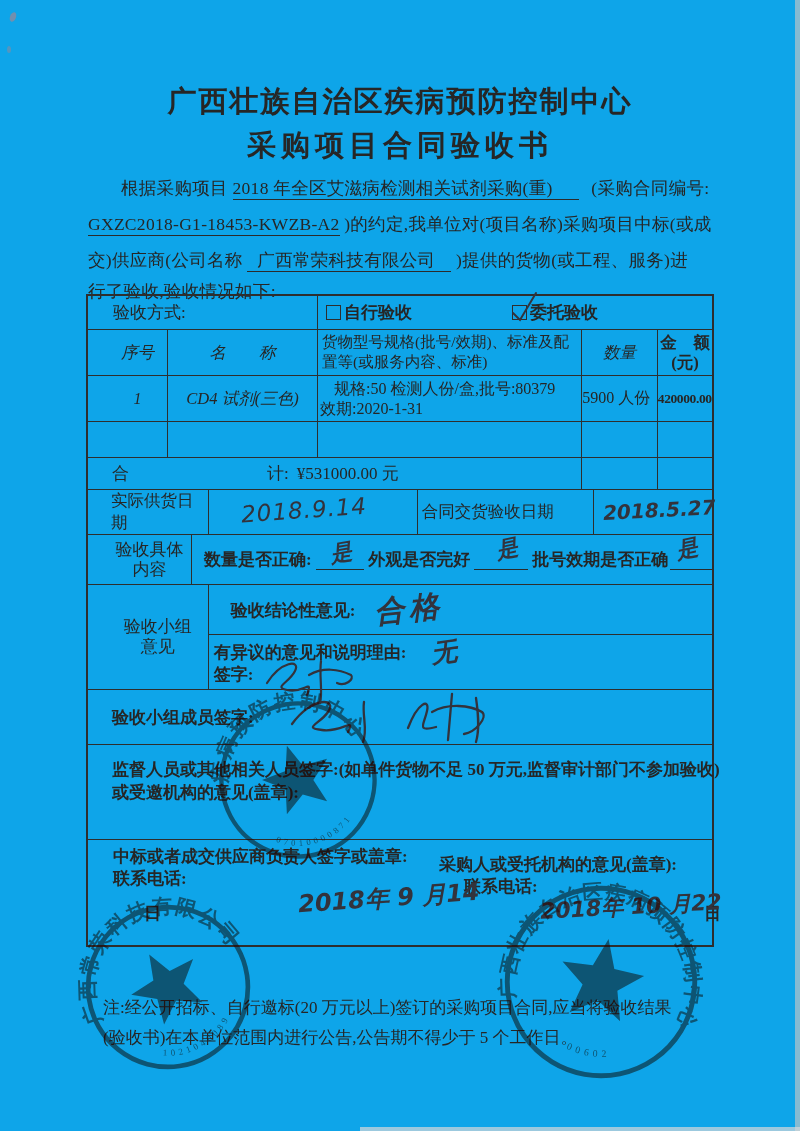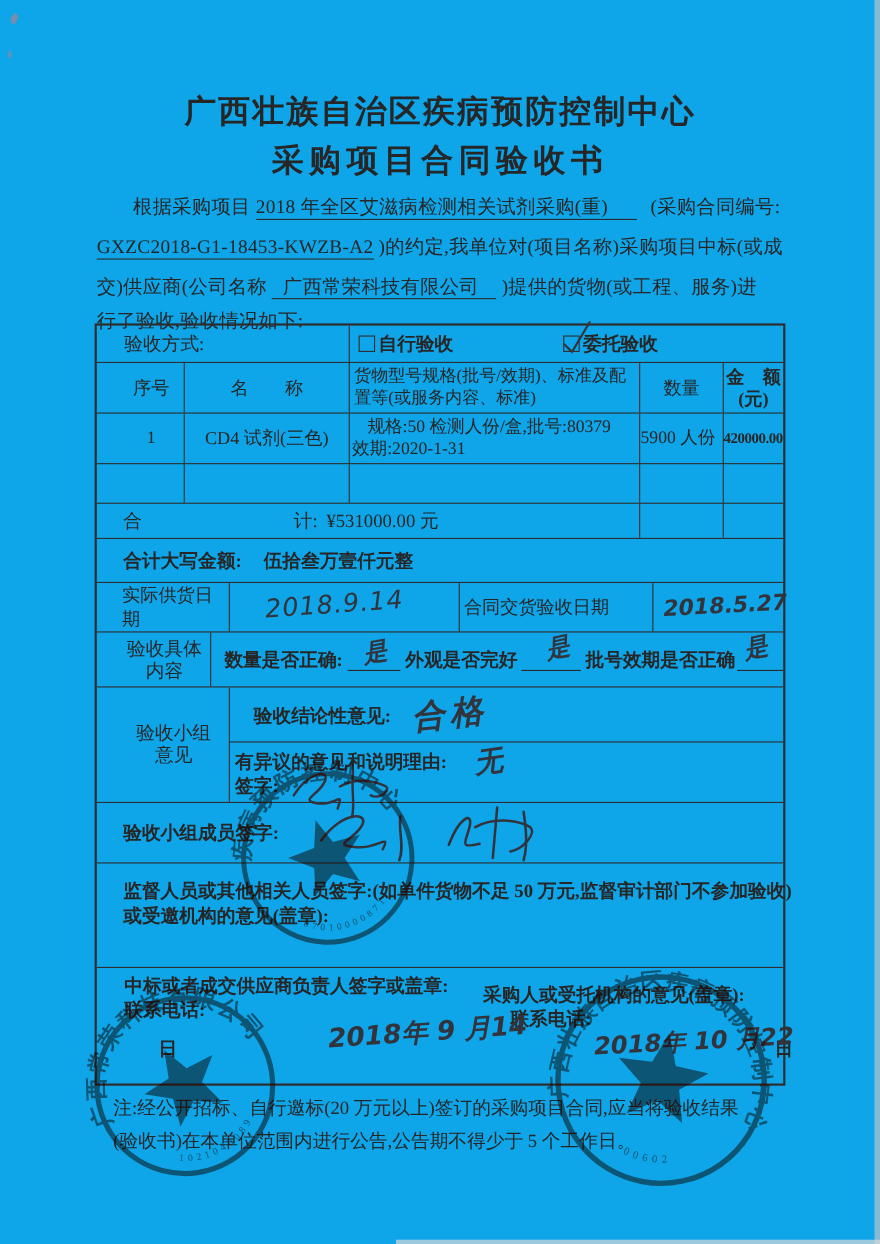--- a/index.html
+++ b/index.html
@@ -15,21 +15,21 @@
   .doc-title { top:126px; left:0; width:100%; text-align:center; font-size:29px; font-weight:bold; letter-spacing:5px; }
   .intro-line { font-size:17.5px; letter-spacing:0.3px; white-space:nowrap; }
   .ul { border-bottom:1.6px solid #2b2b2b; padding-bottom:1px; }
 
   
   .tbl { position:absolute; left:86px; top:294px; width:628px; border:2px solid #2e2e2e; background:transparent; }
   .row { display:flex; border-bottom:1.6px solid #2e2e2e; position:relative;padding-left:20px; }
   .row.last { border-bottom:none; }
   .c { border-right:1.6px solid #2e2e2e; position:relative; display:flex; align-items:center; font-size:17px; overflow:visible; }
   .c.endc { border-right:none;font-weight:bold; }
-  .c.center { justify-content:center; }
+  .c.center { justify-content:center;font-style:italic; }
   .c.col { flex-direction:column; justify-content:center; }
   .r1{height:34px}.r2{height:46px}.r3{height:46px}.r4{height:36px}.r5{height:32px}.r6{height:40px}
   .r7{height:45px}.r8{height:50px}.r9{height:105px}.r10{height:55px}.r11{height:95px}.r12{height:105px}
   .hdr { font-size:16.5px; }
   .spec-hdr { font-size:15.5px; line-height:20px; padding:2px 4px; align-items:flex-start; }
   .twoline { line-height:20px; text-align:center; }
   .checkbox { display:inline-block; width:15px; height:15px; border:1.7px solid #2e2e2e; vertical-align:-2px; position:relative; }
   .blankline { display:inline-block; border-bottom:1.7px solid #2b2b2b; height:20px; position:relative; }
 
   
@@ -116,26 +116,20 @@
     <div class="row r5">
       <div class="c" style="width:490px; padding-left:4px;">
         <span>合</span>
         <span style="margin-left:138px;">计:</span>
         <span style="margin-left:8px;">¥531000.00 元</span>
       </div>
       <div class="c" style="width:78px;"></div>
       <div class="c endc" style="width:56px;"></div>
     </div>
 
-    <div class="row r6">
-      <div class="c endc" style="width:624px; padding-left:4px;">
-        <span>合计大写金额:</span>
-        <span style="margin-left:20px;">伍拾叁万壹仟元整</span>
-      </div>
-    </div>
 
     <div class="row r7">
       <div class="c" style="width:104px; padding-left:3px; font-size:16.5px;">实际供货日期</div>
       <div class="c" style="width:216px;">
         <span class="hw abs" style="left:32px; top:7px; font-size:23px; transform:rotate(-4deg); letter-spacing:1px;">2018.9.14</span>
       </div>
       <div class="c" style="width:182px; padding-left:4px; font-size:16.5px;">合同交货验收日期</div>
       <div class="c endc" style="width:122px;">
         <span class="hw abs" style="left:9px; top:8px; font-size:20px; transform:rotate(-3deg);">2018.5.27</span>
       </div>

